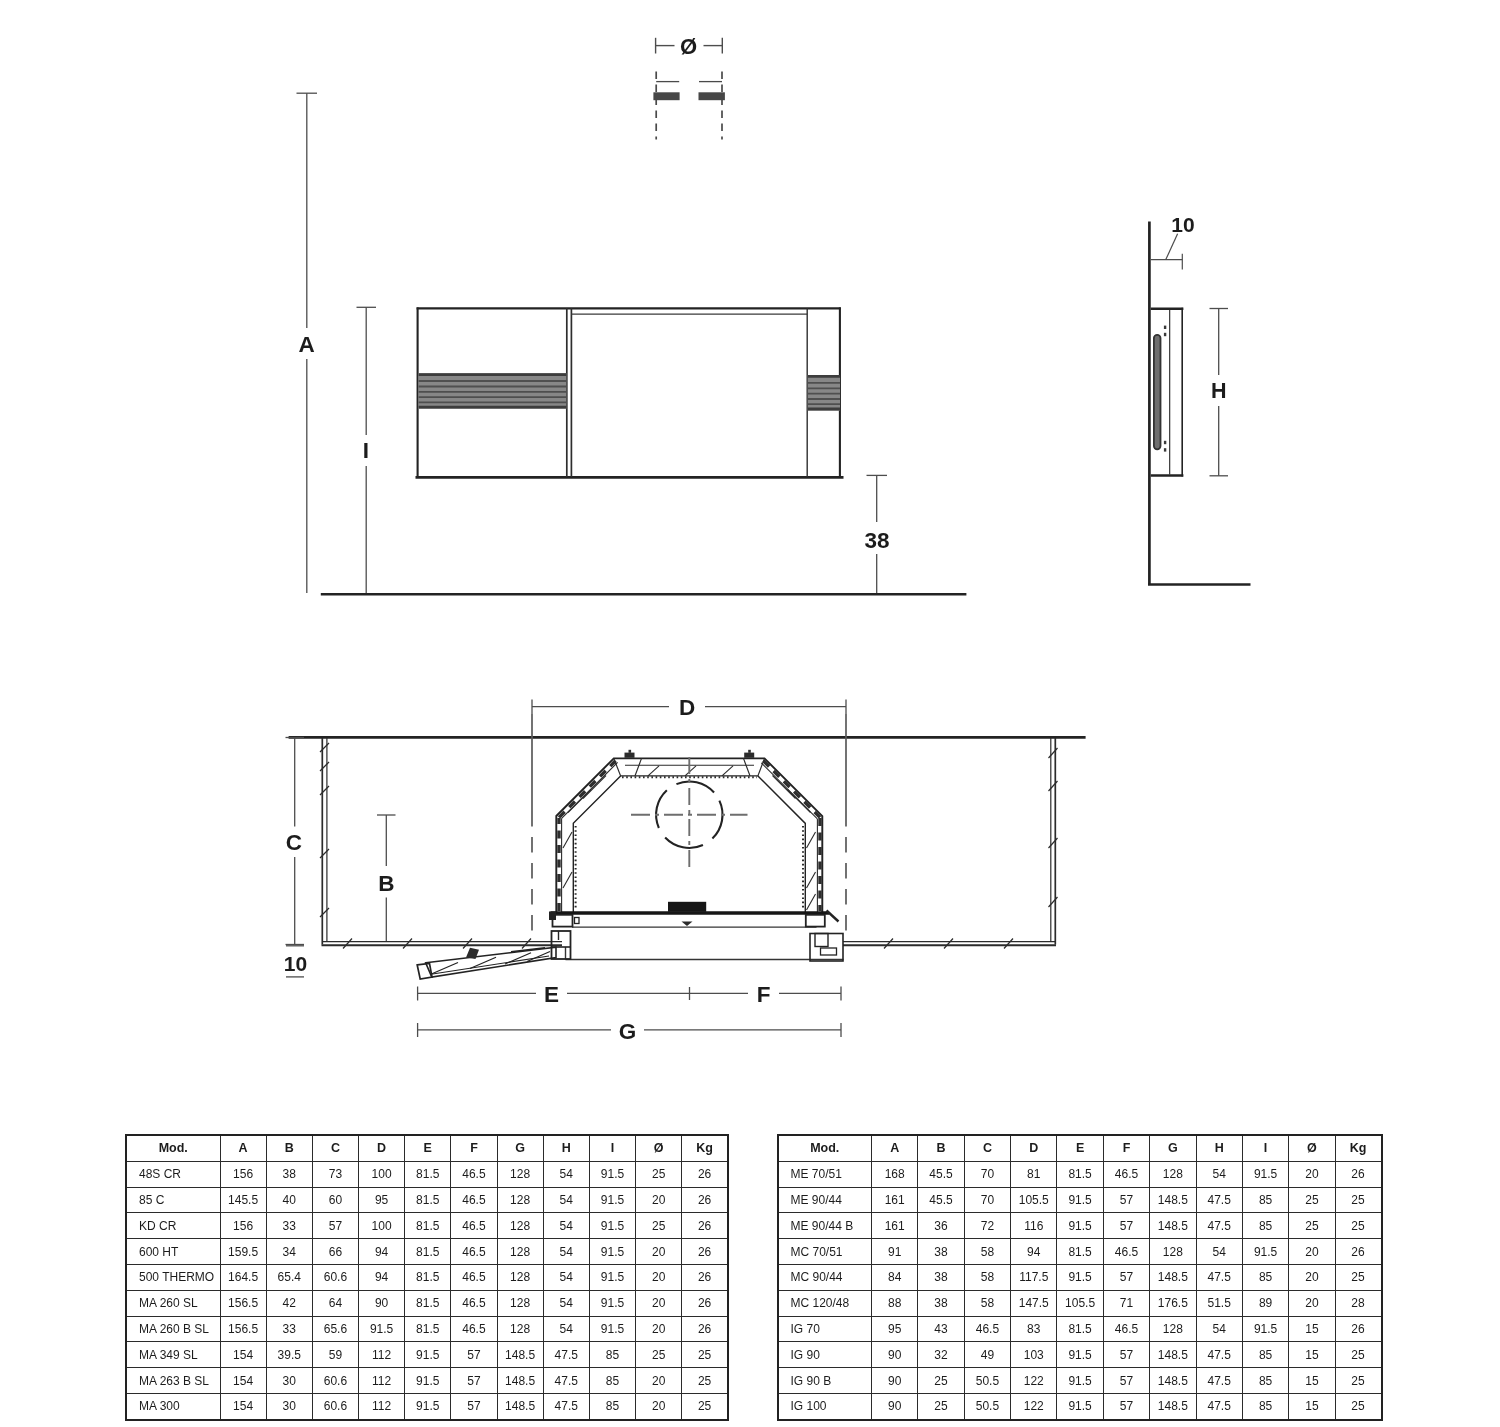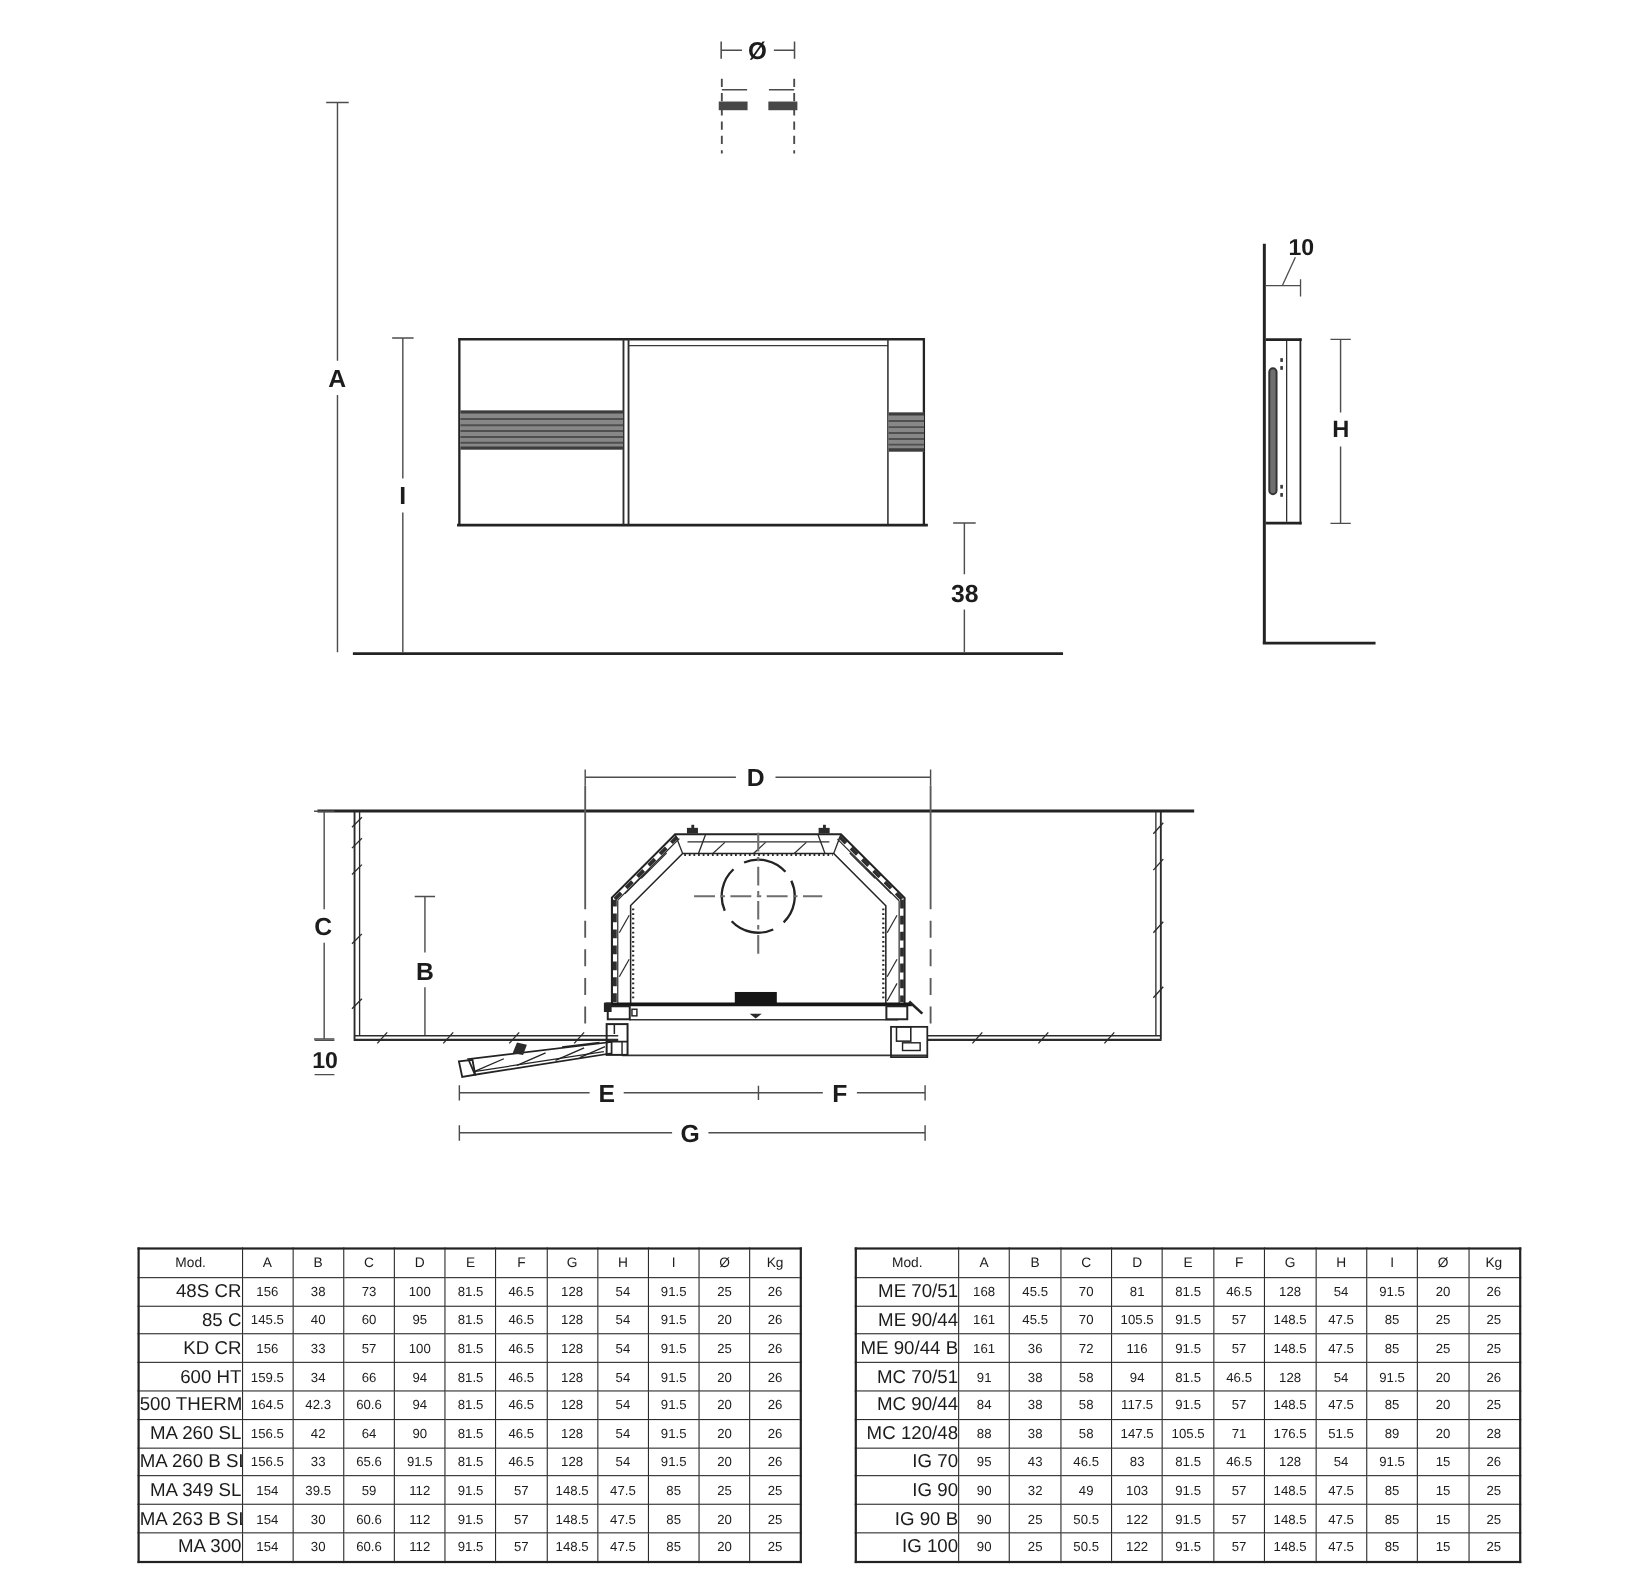--- a/index.html
+++ b/index.html
@@ -3,22 +3,22 @@
 <meta charset="utf-8">
 <style>
   html,body{margin:0;padding:0;background:#fff;}
   #page{position:relative;width:1500px;height:1427px;background:#ffffff;overflow:hidden;filter:blur(0.6px);
         font-family:"Liberation Sans", sans-serif;}
   svg text{font-family:"Liberation Sans", sans-serif;fill:#1c1c1c;}
   table.spec{border-collapse:collapse;table-layout:fixed;position:absolute;
              font-family:"Liberation Sans", sans-serif;color:#1c1c1c;}
   table.spec td,table.spec th{border:1.4px solid #2b2b2b;height:24.8px;padding:0;
              font-size:12px;text-align:center;vertical-align:middle;overflow:hidden;white-space:nowrap;}
-  table.spec th{font-size:12.5px;font-weight:normal;}
-  table.spec td.mod{text-align:right;font-size:17px;}
+  table.spec th{font-size:12.5px;font-weight:bold;}
+  table.spec td.mod{text-align:left;padding-left:12px;font-size:12px;}
   table.spec{border:2px solid #222;}
 </style>
 </head>
 <body>
 <div id="page">
 <svg width="1500" height="1427" viewBox="0 0 1500 1427" style="position:absolute;left:0;top:0">
 
 <g stroke="#4d4d4d" stroke-width="1.3" fill="none">
   <line x1="296.5" y1="93.2" x2="317" y2="93.2"></line>
   <line x1="306.8" y1="93.2" x2="306.8" y2="328"></line>
@@ -431,21 +431,21 @@
           <td>46.5</td>
           <td>128</td>
           <td>54</td>
           <td>91.5</td>
           <td>20</td>
           <td>26</td>
         </tr>
 <tr>
           <td class="mod">500 THERMO</td>
           <td>164.5</td>
-          <td>42.3</td>
+          <td>65.4</td>
           <td>60.6</td>
           <td>94</td>
           <td>81.5</td>
           <td>46.5</td>
           <td>128</td>
           <td>54</td>
           <td>91.5</td>
           <td>20</td>
           <td>26</td>
         </tr>

